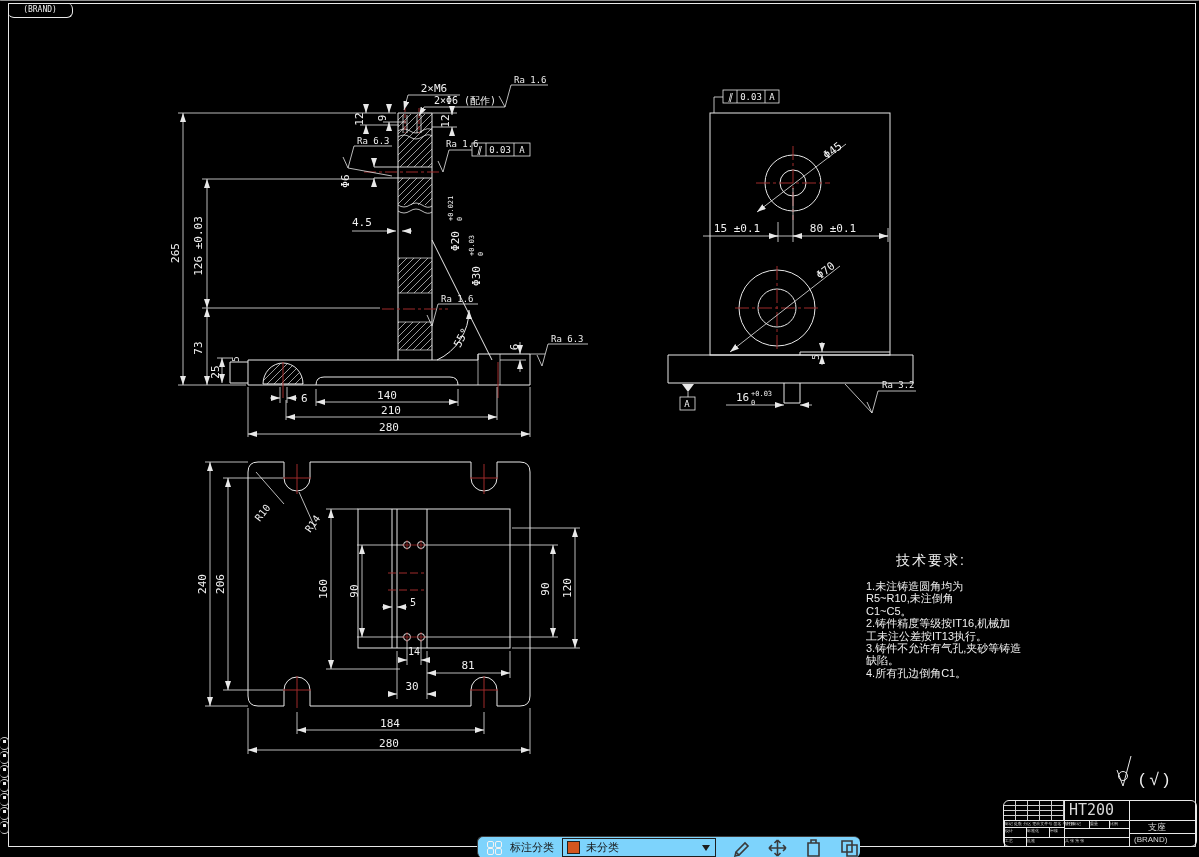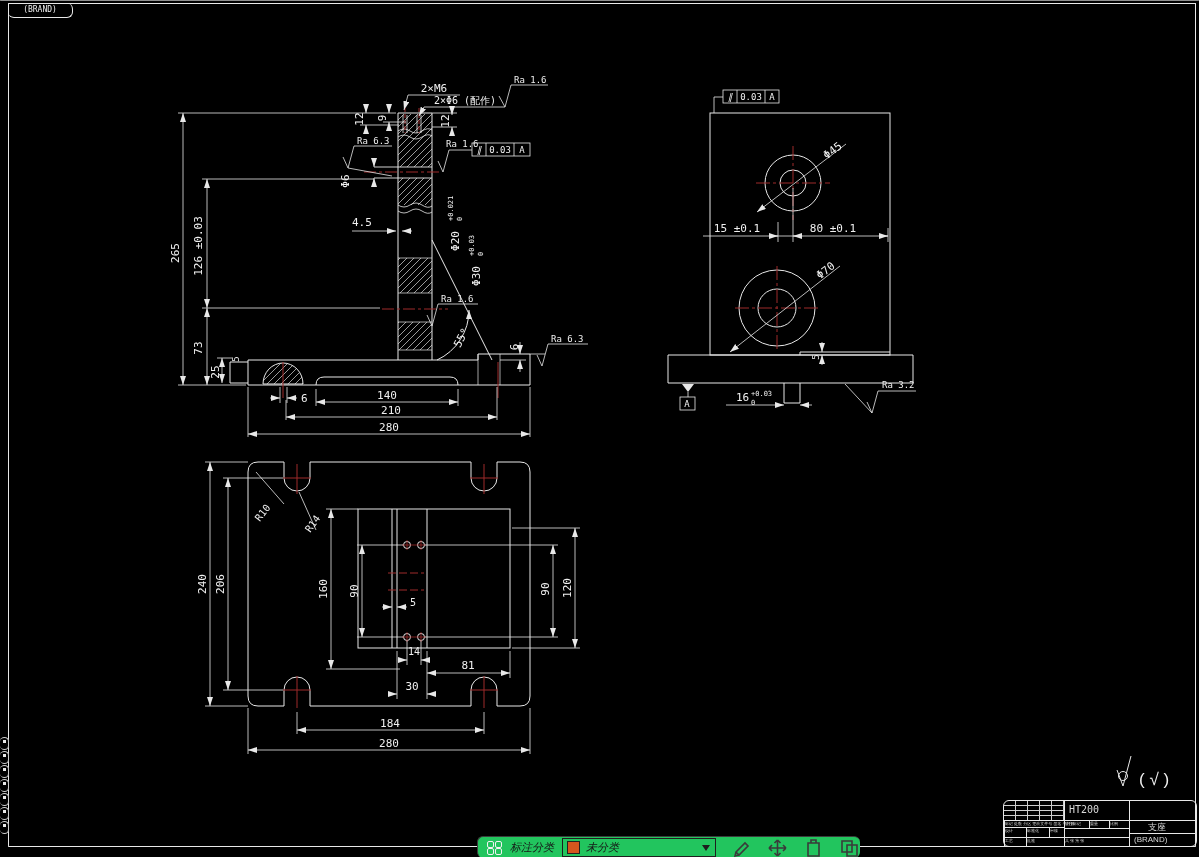--- a/index.html
+++ b/index.html
@@ -16,34 +16,34 @@
      border-bottom:1px solid #e8e8e8;color:#f0f0f0;font-size:8px;line-height:14px;text-align:center;}
   
   #techreq{left:866px;top:552px;width:190px;color:#f0f0f0;font-family:sans-serif;}
   #techreq .t{font-size:14px;margin:0 0 10px 30px;letter-spacing:2px;}
   #techreq .l{font-size:11px;line-height:12.4px;white-space:nowrap;}
   
   #tblock{left:1003px;top:800px;width:192px;height:45px;border:1px solid #e8e8e8;color:#f0f0f0;}
   #tblock *{box-sizing:border-box;}
   .tb-cell{position:absolute;border-left:1px solid #e8e8e8;border-top:1px solid #e8e8e8;
      font-size:4px;line-height:5px;overflow:hidden;color:#d8d8d8;font-family:sans-serif;}
-  #tb-material{font-size:10px;line-height:18px;padding-left:4px;font-family:"DejaVu Sans Mono",monospace;}
+  #tb-material{font-size:15px;line-height:18px;padding-left:4px;font-family:"DejaVu Sans Mono",monospace;}
   #tb-name{font-size:9px;line-height:12px;padding-left:18px;}
   #tb-no{font-size:8px;line-height:12px;padding-left:4px;}
   .revgrid{position:absolute;left:0;top:0;width:60px;height:19px;
      background:
       repeating-linear-gradient(to bottom,transparent 0 4px,#cfcfcf 4px 5px),
       repeating-linear-gradient(to right,transparent 0 11px,#cfcfcf 11px 12px);}
   
   .lstrip{left:0;width:8px;height:11px;border:1px solid #cfcfcf;border-left:none;background:#000;}
   .lstrip i{display:block;width:3px;height:3px;margin:2px auto;background:#e8e8e8;}
   
-  #toolbar{left:477px;top:836px;width:382px;height:21px;background:#22c55e;
+  #toolbar{left:477px;top:836px;width:382px;height:21px;background:#7dd3fc;
      border-top:1px solid #3c3c3c;border-left:1px solid #3c3c3c;display:flex;align-items:center;
-     font-family:sans-serif;font-style:italic;}
+     font-family:sans-serif;}
   #tb-cat-icon{width:15px;height:13px;margin-left:9px;position:relative;}
   #tb-cat-icon i{position:absolute;width:5px;height:5px;border:1px solid #f2f2f2;border-radius:2px;}
   #tb-cat-label{color:#161616;font-size:11px;margin-left:8px;white-space:nowrap;}
   #combo{width:153px;height:17px;border:1px solid #1e1e1e;margin-left:8px;display:flex;
      align-items:center;position:relative;}
   #combo .sw{width:11px;height:11px;background:#d4561e;border:1px solid #222;margin-left:4px;}
   #combo .cv{color:#161616;font-size:11px;margin-left:6px;}
   #combo .arr{position:absolute;right:5px;top:6px;width:0;height:0;
      border-left:4px solid transparent;border-right:4px solid transparent;border-top:6px solid #1e1e1e;}
   .tbicon{margin-left:17px;display:block;}
@@ -334,20 +334,31 @@
   </g>
 </svg>
 
 <div class="abs" id="top-edge"></div>
 <div class="abs" id="frame-top"></div>
 <div class="abs" id="frame-left"></div>
 <div class="abs" id="frame-right"></div>
 <div class="abs" id="frame-bottom"></div>
 <div class="abs" id="corner-box">(BRAND)</div>
 
+<div class="abs" id="techreq">
+  <div class="t">技术要求:</div>
+  <div class="l">1.未注铸造圆角均为</div>
+  <div class="l">R5~R10,未注倒角</div>
+  <div class="l">C1~C5。</div>
+  <div class="l">2.铸件精度等级按IT16,机械加</div>
+  <div class="l">工未注公差按IT13执行。</div>
+  <div class="l">3.铸件不允许有气孔,夹砂等铸造</div>
+  <div class="l">缺陷。</div>
+  <div class="l">4.所有孔边倒角C1。</div>
+</div>
 
 <div class="abs" id="tblock">
   <div class="revgrid"></div>
   <div class="tb-cell" style="left:0;top:19px;width:125px;height:7px;border-top:1px solid #e8e8e8;">标记 处数 分区 更改文件号 签名 年月日</div>
   <div class="tb-cell" style="left:0;top:26px;width:22px;height:10px;">设计</div>
   <div class="tb-cell" style="left:22px;top:26px;width:23px;height:10px;">标准化</div>
   <div class="tb-cell" style="left:45px;top:26px;width:15px;height:10px;">审核</div>
   <div class="tb-cell" style="left:0;top:36px;width:22px;height:9px;">工艺</div>
   <div class="tb-cell" style="left:22px;top:36px;width:38px;height:9px;">批准</div>
   <div class="tb-cell" id="tb-material" style="left:60px;top:0;width:65px;height:19px;border-top:none;">HT200</div>

